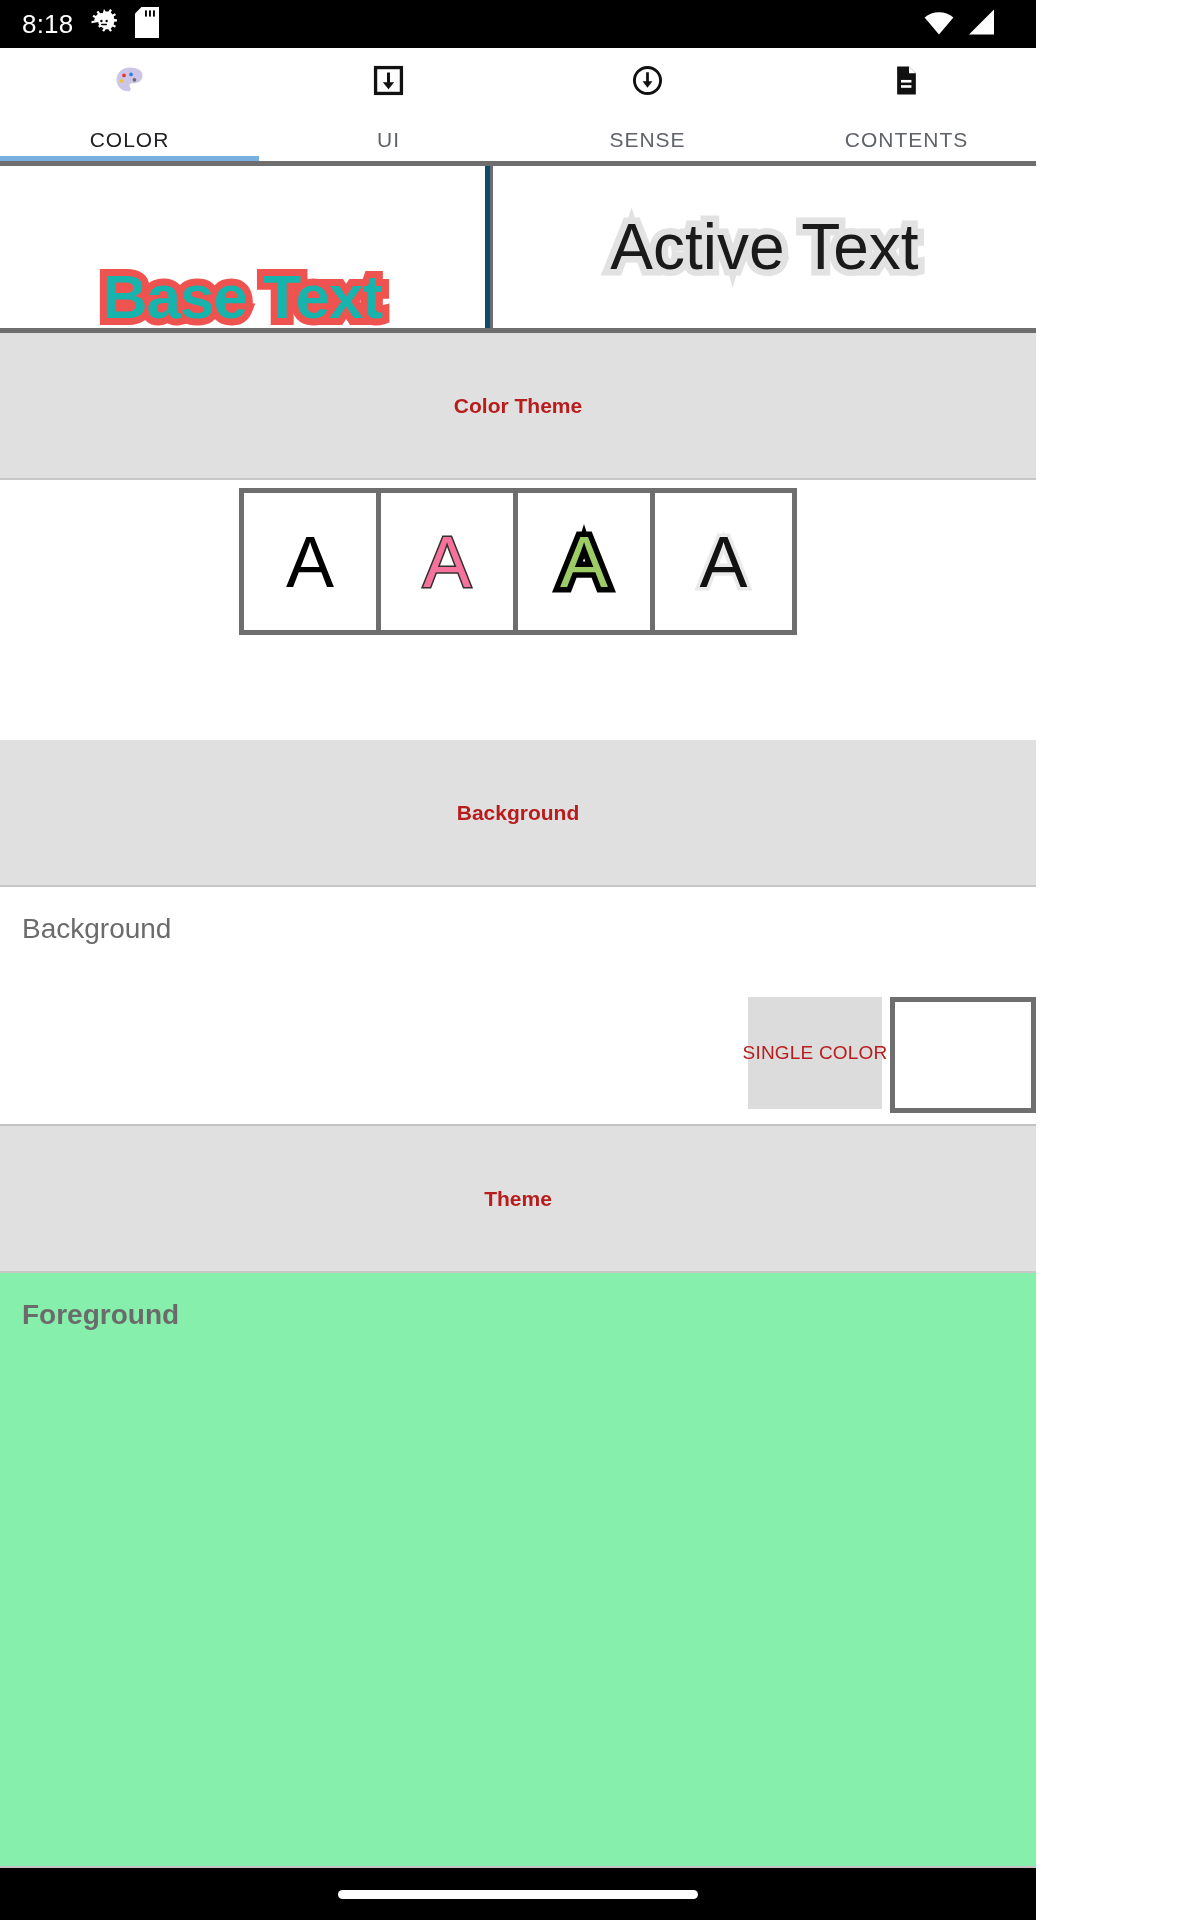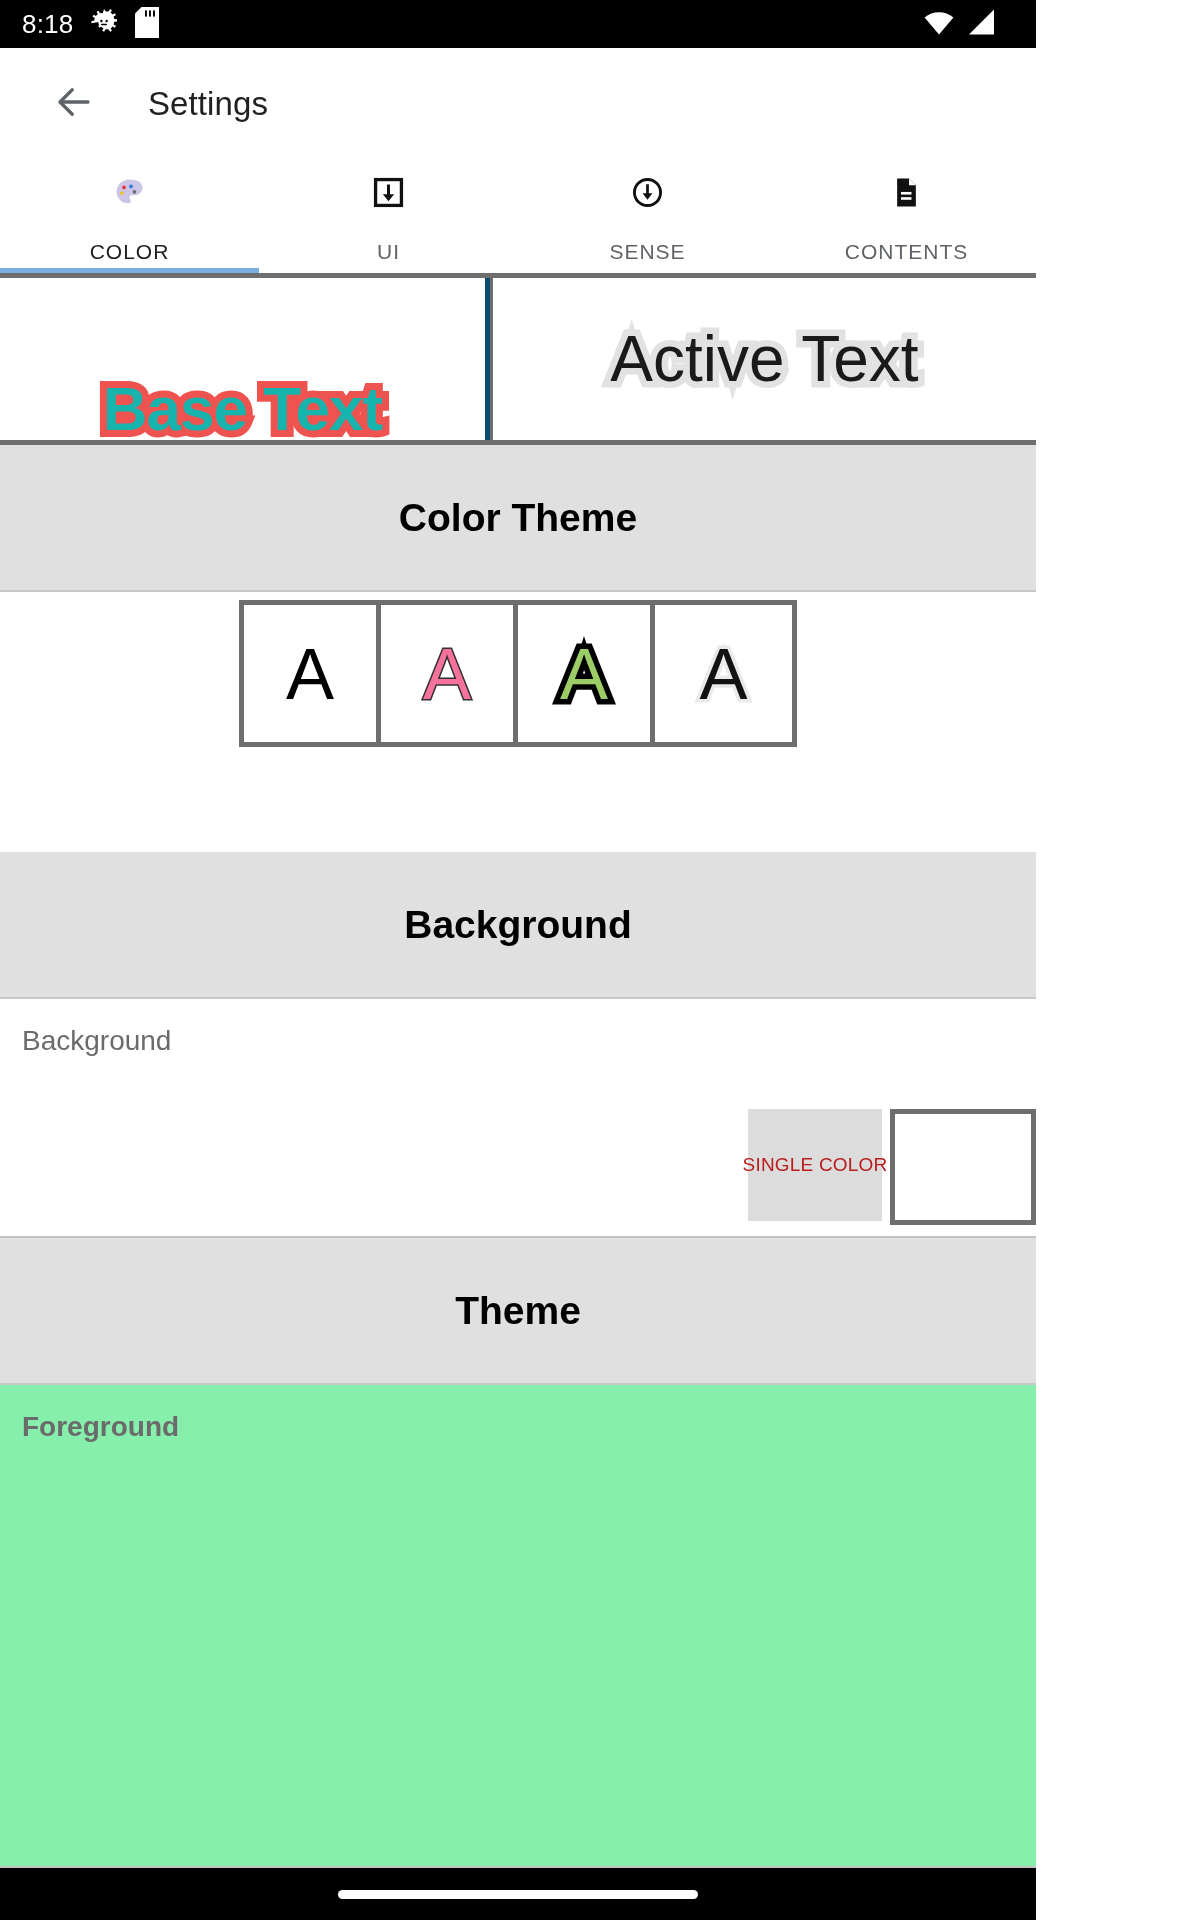--- a/index.html
+++ b/index.html
@@ -165,23 +165,23 @@
 
   
   .section-band {
     background: #e0e0e0;
     display: flex;
     align-items: center;
     justify-content: center;
     border-bottom: 2px solid #c7c7c7;
   }
   .section-band-title {
-    font-size: 39px;
+    font-size: 21px;
     font-weight: 700;
-    color: #000000;
+    color: #b91c1c;
   }
   .band-color-theme { flex: 0 0 147px; }
   .band-background  { flex: 0 0 147px; margin-top: 0; }
   .band-text        { flex: 0 0 147px; }
 
   
   .theme-swatch-zone {
     flex: 0 0 260px;
     background: #ffffff;
     display: flex;
@@ -315,31 +315,20 @@
         </svg>
       </span>
       <span class="sysicon">
         <svg width="28" height="26" viewBox="0 0 28 26" fill="#ffffff">
           <path d="M26 0.5v25H1L26 0.5z"></path>
         </svg>
       </span>
     </div>
   </div>
 
-  <div class="app-bar">
-    <div class="back-btn">
-      <span>
-        <svg width="42" height="42" viewBox="0 0 24 24" fill="none" stroke="#5f6368" stroke-width="1.9" stroke-linecap="round" stroke-linejoin="round">
-          <line x1="20" y1="12" x2="4.5" y2="12"></line>
-          <polyline points="11,5 4,12 11,19"></polyline>
-        </svg>
-      </span>
-    </div>
-    <div class="app-title">Settings</div>
-  </div>
 
   <div class="tab-bar">
 
     <div class="tab active">
       <span class="tab-icon">
         <svg width="33" height="33" viewBox="0 0 24 24">
           <path d="M12 2.6c-5.2 0-9.4 3.9-9.4 8.8 0 4.8 3.9 8.4 8.2 8.4 1.3 0 2.1-.7 2.1-1.7 0-.5-.2-.9-.5-1.2-.3-.3-.5-.7-.5-1.2 0-1 .8-1.7 1.9-1.7h1.9c3.2 0 5.8-2.5 5.8-5.6 0-3.7-4-5.8-9.5-5.8z" fill="#cdc5e8"></path>
           <circle cx="8.0" cy="8.3" r="1.35" fill="#e5392f"></circle>
           <circle cx="13.1" cy="7.6" r="1.35" fill="#2f7de5"></circle>
           <circle cx="6.4" cy="12.4" r="1.35" fill="#f0c328"></circle>

